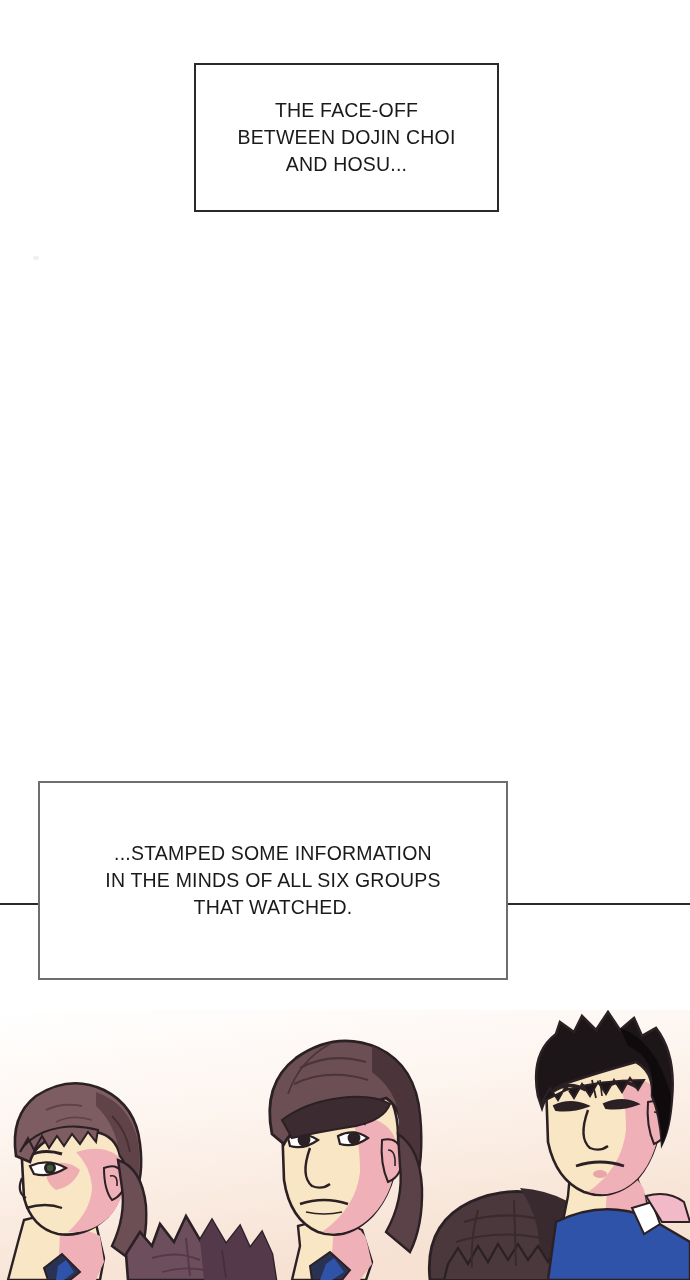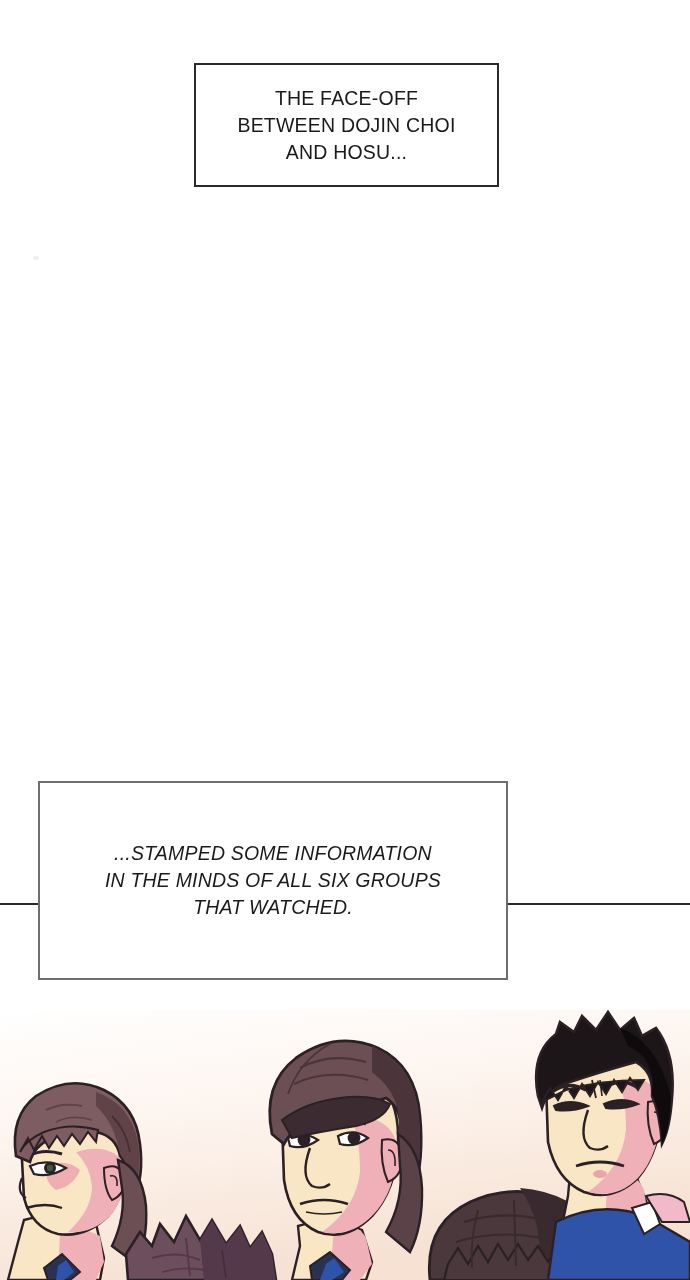--- a/index.html
+++ b/index.html
@@ -44,37 +44,36 @@
     font-family: "Liberation Sans", sans-serif;
     font-weight: 400;
     letter-spacing: 0.2px;
     white-space: pre-line;
   }
 
   #caption-1 {
     left: 194px;
     top: 63px;
     width: 305px;
-    height: 124px;
+    height: 149px;
   }
   #caption-1 .caption-text {
     font-size: 19.5px;
     line-height: 27px;
   }
 
   #caption-2 {
     left: 38px;
     top: 781px;
     width: 470px;
     height: 199px;
   }
   #caption-2 .caption-text {
     font-size: 19.5px;
     line-height: 27px;
-    font-style: italic;
   }
 
   
   .divider-rule {
     position: absolute;
     left: 0;
     top: 903px;
     width: 690px;
     height: 2px;
     background: #2a2a2a;

